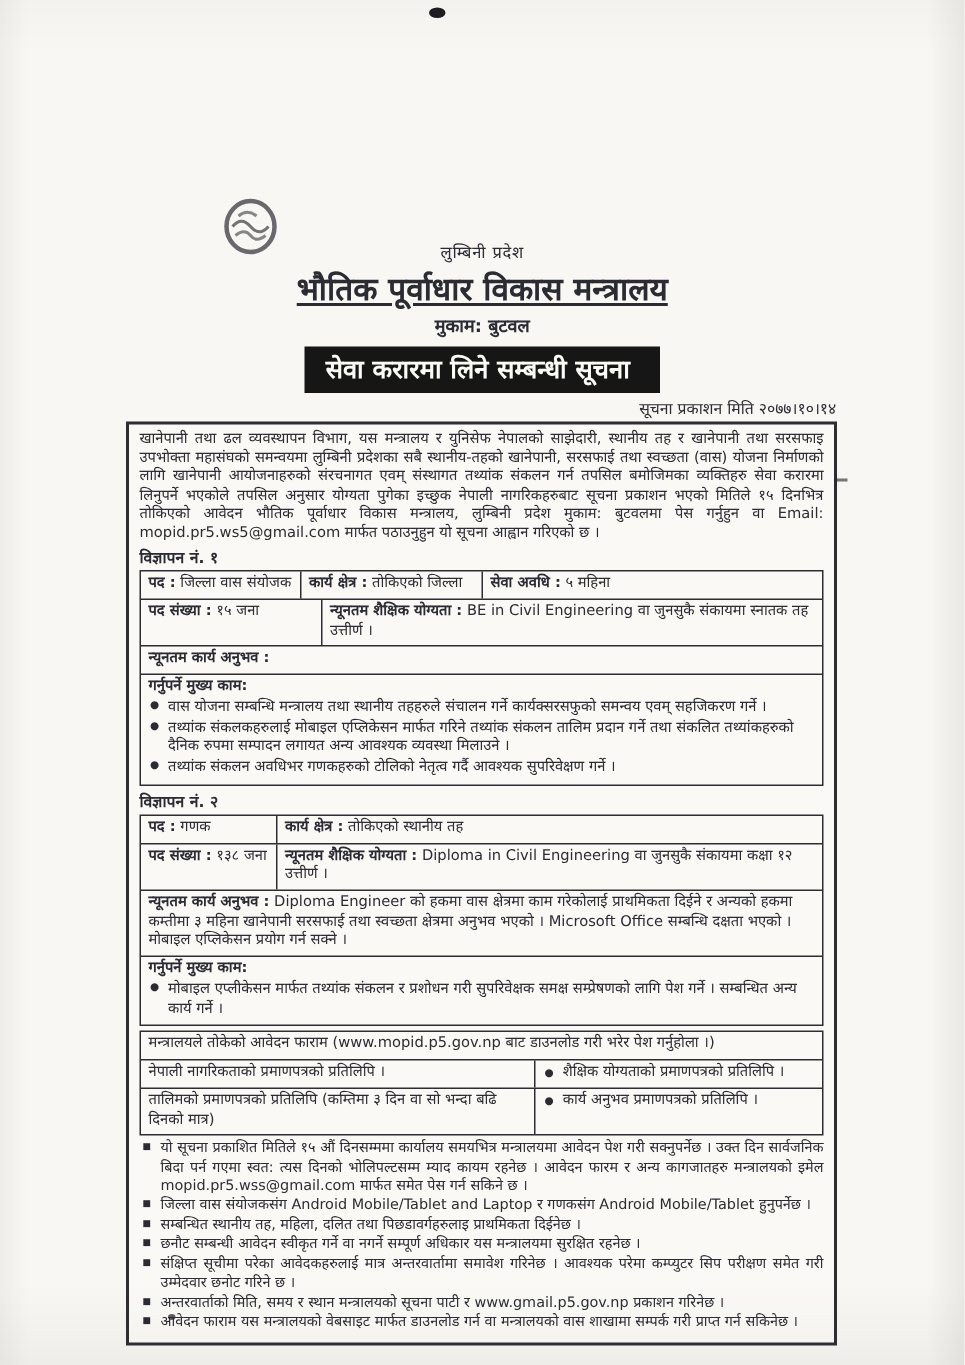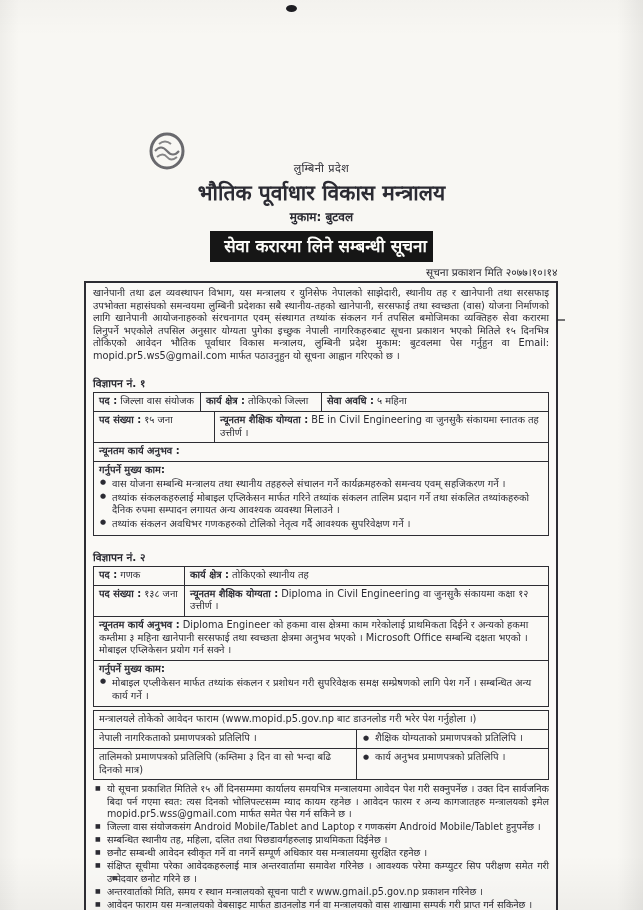--- a/index.html
+++ b/index.html
@@ -16,47 +16,47 @@
       linear-gradient(180deg, rgba(0,0,0,0.02), rgba(0,0,0,0) 4%, rgba(0,0,0,0) 94%, rgba(0,0,0,0.04)),
       #f8f7f3;
   }
   .artifact{position:absolute;background:#1d1d22;border-radius:50%;}
   .artifact.a1{left:286px;top:5px;width:11px;height:7px;}
   .artifact.a2{left:112px;top:876px;width:5px;height:4px;opacity:.7;}
   .artifact.a3{left:557px;top:319px;width:8px;height:2px;border-radius:0;opacity:.6;}
 
   .doc-header{position:relative;text-align:center;padding-top:116px;}
   .province{font-size:11px;letter-spacing:.5px;margin-top:44px;}
-  .ministry{font-size:21px;font-weight:bold;margin-top:3px;}
+  .ministry{font-size:21px;font-weight:bold;margin-top:3px;text-decoration:underline;}
   .location{font-size:12px;font-weight:bold;margin-top:2px;}
   .emblem{
     position:absolute;left:147px;top:130px;width:40px;height:42px;
   }
   .banner{
     display:inline-block;margin-top:6px;
     background:#161616;color:#fbfbf8;
     font-size:17px;font-weight:bold;
-    padding:3px 6px 5px 14px;
+    padding:3px 20px 5px 14px;
   }
   .pub-date{
     width:474px;margin:3px auto 0 auto;
     text-align:right;font-size:10.5px;padding-right:2px;
   }
 
   .outer-box{
     width:456px;margin:2px auto 0 auto;
     margin-left:84px;
     border:2px solid #2d2d33;
     padding:4px 7px 6px 7px;
     background:rgba(255,255,255,0.25);
   }
   .intro{
     font-size:9.8px;line-height:1.28;text-align:justify;margin:0 0 2px 0;
   }
-  .ad-label{font-size:10.5px;font-weight:bold;margin:14px 0 2px 0;}
+  .ad-label{font-size:10.5px;font-weight:bold;margin:2px 0 2px 0;}
 
   .t{border:1.4px solid #2d2d33;margin-bottom:3px;}
   .t .row{display:flex;border-bottom:1.2px solid #2d2d33;}
   .t .row:last-child{border-bottom:none;}
   .t .cell{padding:2px 5px 3px 5px;border-right:1.2px solid #2d2d33;font-size:9.8px;line-height:1.3;}
   .t .cell:last-child{border-right:none;flex:1;}
   .lab{font-weight:bold;}
   .c-post1{width:96px;flex:none;}
   .c-area1{width:110px;flex:none;}
   .c-count1{width:110px;flex:none;}
@@ -137,21 +137,21 @@
       </div>
       <div class="row">
         <div class="cell">
           <span class="lab block-label">न्यूनतम कार्य अनुभव :</span>
         </div>
       </div>
       <div class="row">
         <div class="cell">
           <span class="lab block-label">गर्नुपर्ने मुख्य काम:</span>
           <ul class="duty-list">
-            <li>वास योजना सम्बन्धि मन्त्रालय तथा स्थानीय तहहरुले संचालन गर्ने कार्यक्रमहरुको समन्वय एवम् सहजिकरण गर्ने ।</li>
+            <li>वास योजना सम्बन्धि मन्त्रालय तथा स्थानीय तहहरुले संचालन गर्ने कार्यक्सरसफुको समन्वय एवम् सहजिकरण गर्ने ।</li>
             <li>तथ्यांक संकलकहरुलाई मोबाइल एप्लिकेसन मार्फत गरिने तथ्यांक संकलन तालिम प्रदान गर्ने तथा संकलित तथ्यांकहरुको दैनिक रुपमा सम्पादन लगायत अन्य आवश्यक व्यवस्था मिलाउने ।</li>
             <li>तथ्यांक संकलन अवधिभर गणकहरुको टोलिको नेतृत्व गर्दै आवश्यक सुपरिवेक्षण गर्ने ।</li>
           </ul>
         </div>
       </div>
     </div>
 
     <div class="ad-label">विज्ञापन नं. २</div>
     <div class="t">
       <div class="row">

